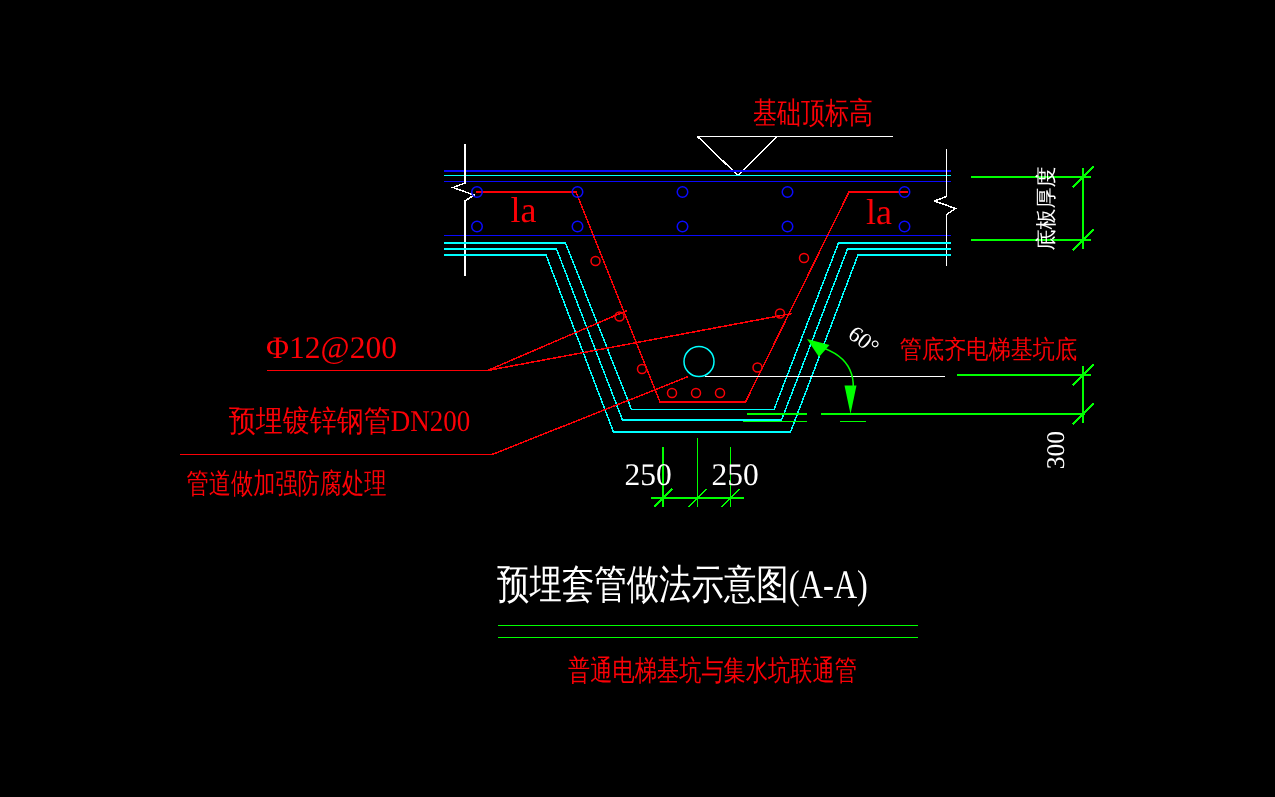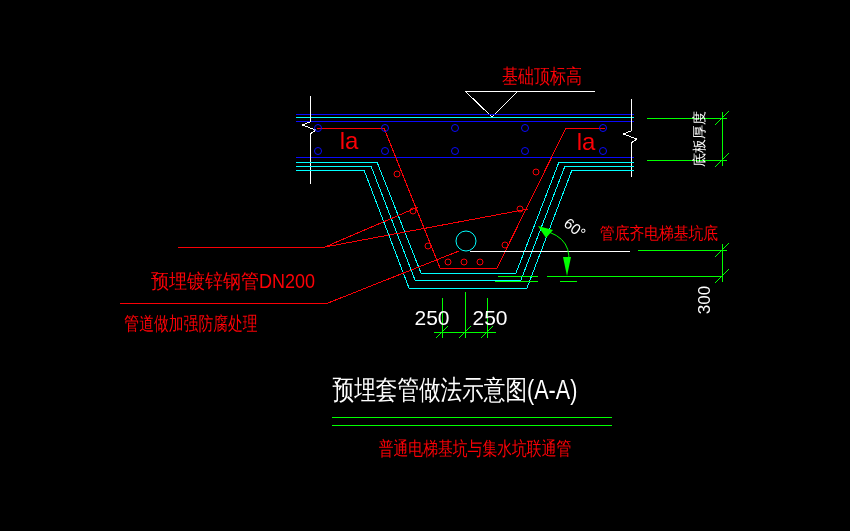--- a/index.html
+++ b/index.html
@@ -1,18 +1,18 @@
 <!DOCTYPE html>
 <html><head>
 <meta charset="utf-8">
 <style>
   html,body{margin:0;padding:0;background:#000;}
   .canvas{
     position:relative;width:850px;height:465px;background:#000;overflow:hidden;
-    font-family:Liberation Sans, sans-serif;
+    font-family:Liberation Serif, serif;
   }
   .canvas svg{position:absolute;left:0;top:0;}
   .lbl{position:absolute;white-space:nowrap;transform:translate(-50%,-50%);line-height:1;}
   .red{color:#fb0006;}
   .white{color:#fff;}
   .rot-ccw{transform:translate(-50%,-50%) rotate(-90deg);}
   line,polyline,path{shape-rendering:crispEdges;}
   circle,path.smooth{shape-rendering:auto;}
 </style>
 </head>
@@ -122,20 +122,21 @@
       <line x1="332" y1="425" x2="612" y2="425"></line>
     </g>
   </svg>
 
   <span class="lbl red" style="left:542px;top:76px;font-size:20px;transform:translate(-50%,-50%) scaleX(0.8);">基础顶标高</span>
 
   <span class="lbl red" style="left:349px;top:141px;font-size:24px;">la</span>
 
   <span class="lbl red" style="left:586px;top:142px;font-size:24px;">la</span>
 
+  <span class="lbl red" style="left:221px;top:232px;font-size:21px;">Φ12@200</span>
 
   <span class="lbl red" style="left:233px;top:281px;font-size:20px;transform:translate(-50%,-50%) scaleX(0.9);">预埋镀锌钢管DN200</span>
 
   <span class="lbl red" style="left:191px;top:323px;font-size:19px;transform:translate(-50%,-50%) scaleX(0.78);">管道做加强防腐处理</span>
 
   <span class="lbl red" style="left:659px;top:233px;font-size:17px;transform:translate(-50%,-50%) scaleX(0.87);">管底齐电梯基坑底</span>
 
   <span class="lbl white rot-ccw" style="left:699px;top:139px;font-size:14px;">底板厚度</span>
 
   <span class="lbl white" style="left:575px;top:228px;font-size:15px;transform:translate(-50%,-50%) rotate(38deg);">60°</span>

